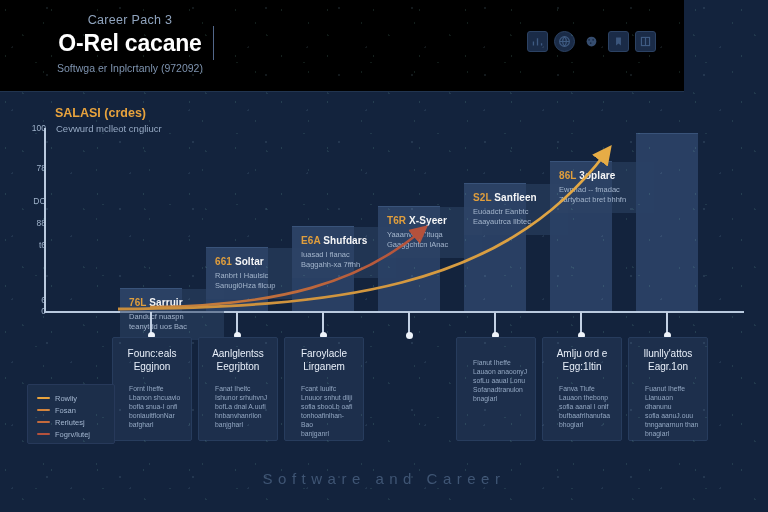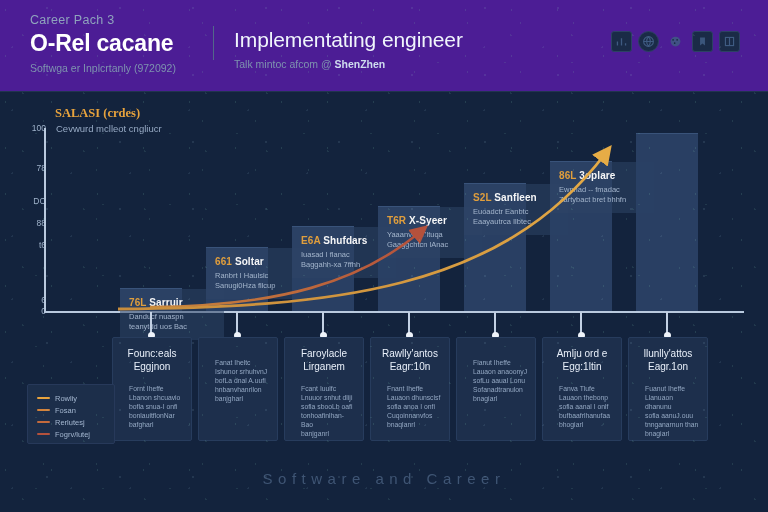--- a/index.html
+++ b/index.html
@@ -32,23 +32,24 @@
       radial-gradient(circle at 54% 88%, rgba(120,190,170,.4) 0 1px, transparent 1px),
       radial-gradient(circle at 21% 75%, rgba(140,180,200,.35) 0 1px, transparent 1px);
     background-size: 46px 46px, 61px 58px, 73px 67px, 53px 49px, 67px 71px, 59px 63px;
     z-index: 60;
   }
 
   
   #header {
     position: absolute;
     left: 0; top: 0;
-    width: 768px; height: 92px;
-    background: #4c1d95;
+    width: 684px; height: 92px;
+    background: #000000;
     border-bottom: 1px solid #21344f;
+    text-align: center;
   }
   #hdr-left {
     position: absolute;
     left: 30px; top: 12px;
     width: 200px;
   }
   .eyebrow {
     font-size: 12.5px;
     color: #8fa3bd;
     letter-spacing: .3px;
@@ -147,21 +148,20 @@
     left: 6px; top: 0;
     width: 40px; height: 260px; padding-left: 38px;
   }
   #axis-title {
     position: absolute;
     left: 55px; top: 14px;
     font-size: 12.5px;
     font-weight: bold;
     color: #e8a33d;
     filter: blur(.3px);
-    font-family: Liberation Serif, serif;
   }
   #axis-sub {
     position: absolute;
     left: 56px; top: 31px;
     font-size: 9.5px;
     color: #97aac4;
     filter: blur(.5px);
   }
 
   
@@ -296,24 +296,20 @@
 <div id="header">
 
   <div id="hdr-left">
     <div class="eyebrow">Career Pach 3</div>
     <div class="brand">O-Rel cacane</div>
     <div class="sub-left">Softwga er Inplcrtanly (972092)</div>
   </div>
 
   <div id="hdr-divider"></div>
 
-  <div id="hdr-mid">
-    <div class="role-title">Implementating engineer</div>
-    <div class="sub-mid"><span>Talk mintoc afcom @ </span><b>ShenZhen</b></div>
-  </div>
 
   <div id="hdr-icons">
     <div class="icon-btn">
       <svg viewBox="0 0 16 16" fill="none" stroke="currentColor" stroke-width="1.6">
         <path d="M3 13V8M8 13V4M13 13v-3"></path>
       </svg>
     </div>
     <div class="icon-btn round">
       <svg viewBox="0 0 16 16" fill="none" stroke="currentColor" stroke-width="1.4">
         <circle cx="8" cy="8" r="6"></circle>
@@ -437,29 +433,26 @@
       <div class="dot" style="left: 663.5px; top: 240px;"></div>
     </div>
 </div>
 
 <div id="stages">
     <div class="stage" style="left: 111px; width: 80px;">
       <div class="st-title">Founc:eals<br>Eggjnon</div>
       <div class="st-body">Fornt Iheffe<br>Lbanon shcuavio<br>bofla snua-I onfi<br>bonlauitflonNar<br>bafgharl</div>
     </div>
     <div class="stage" style="left: 197px; width: 80px;">
+      <div class="st-title">Aanlglentss<br>Eegrjbton</div>
       <div class="st-body">Fanat Iheltc<br>Ishunor srhuhvnJ<br>bofLa dnal A.uufi<br>hnbanvhanrilon<br>banjgharl</div>
     </div>
     <div class="stage" style="left: 283px; width: 80px;">
       <div class="st-title">Faroylacle<br>Lirganem</div>
       <div class="st-body">Fcant Iuulfc<br>Lnuuor snhut dliji<br>sofla sbooLb oafi<br>tonhoafinlhan-Bao<br>banjganrl</div>
-    </div>
-    <div class="stage" style="left: 369px; width: 80px;">
-      <div class="st-title">Rawlly'antos<br>Eagr:10n</div>
-      <div class="st-body">Fnant Iheffe<br>Lauaon dhunsclsf<br>sofla anoa I onfi<br>Cuqoinnanvfos<br>bnaqlanrl</div>
     </div>
     <div class="stage" style="left: 455px; width: 80px;">
       <div class="st-body">Fianut Iheffe<br>Lauaon anaoonyJ<br>sofLu aaual Lonu<br>Sofanadtranulon<br>bnagiarl</div>
     </div>
     <div class="stage" style="left: 541px; width: 80px;">
       <div class="st-title">Amlju ord e<br>Egg:1ltin</div>
       <div class="st-body">Fanva Tlufe<br>Lauaon thebonp<br>sofla aanal I onlf<br>bufbaafrlhanufaa<br>bhogiarl</div>
     </div>
     <div class="stage" style="left: 627px; width: 80px;">
       <div class="st-title">llunlly'attos<br>Eagr.1on</div>

